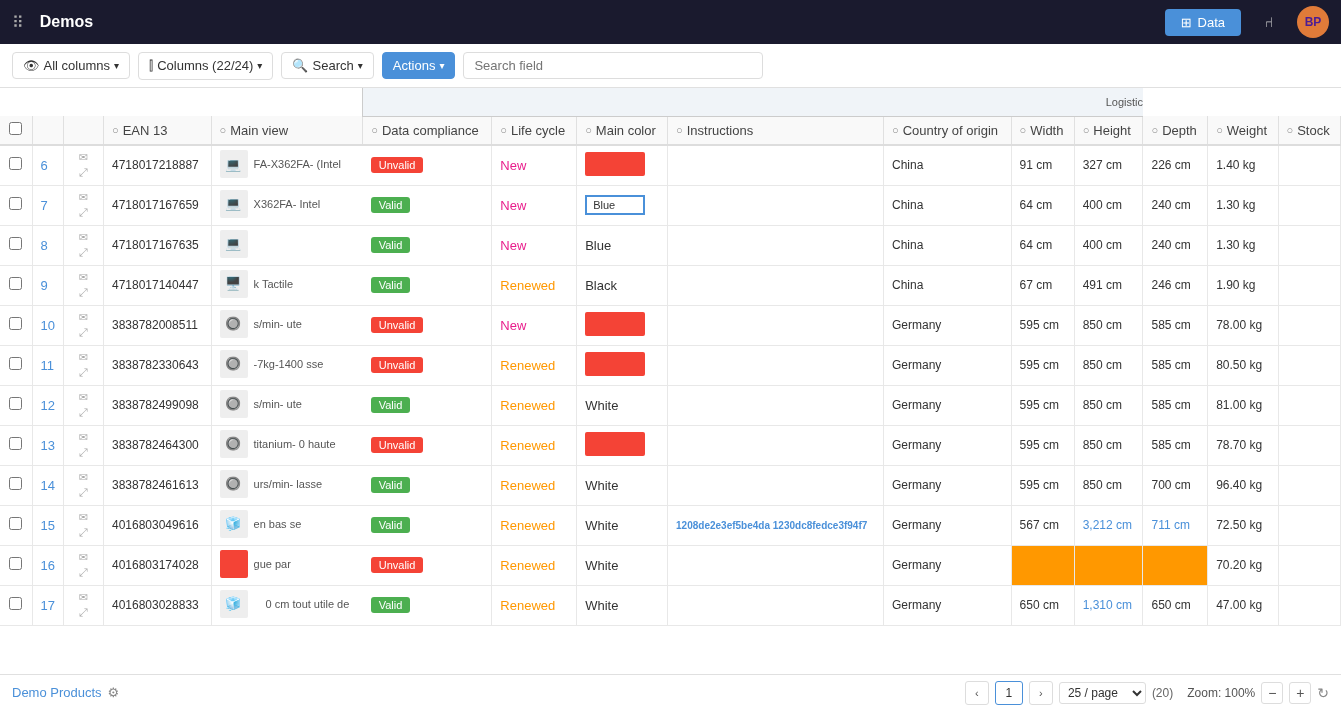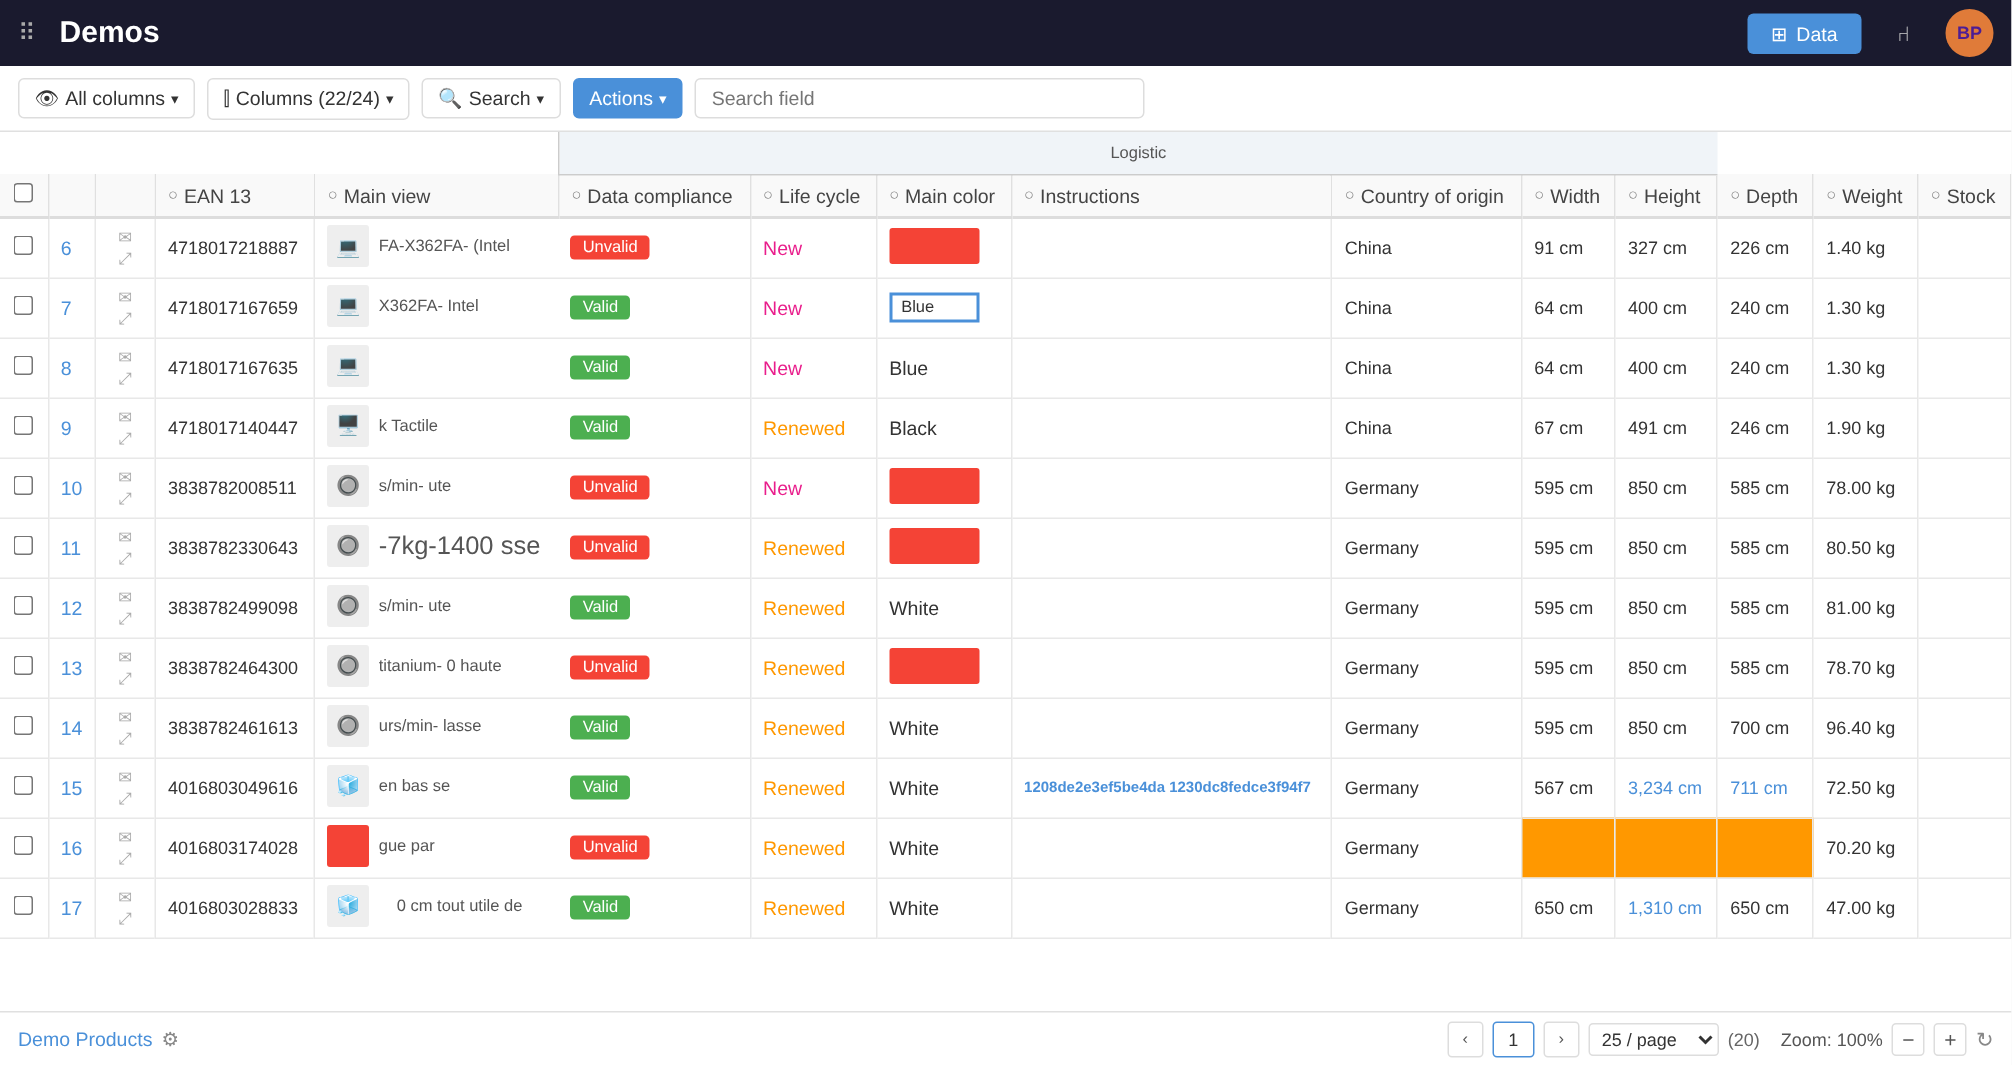--- a/index.html
+++ b/index.html
@@ -10,21 +10,21 @@
       background: #1a1a2e;
       color: #fff;
       display: flex;
       align-items: center;
       height: 44px;
       padding: 0 12px;
       gap: 12px;
       flex-shrink: 0;
     }
     .top-nav .app-grid-icon { color: #aaa; font-size: 16px; margin-right: 4px; }
-    .top-nav .app-title { font-size: 20px; font-weight: 600; color: #fff; flex: 1; }
+    .top-nav .app-title { font-size: 16px; font-weight: 600; color: #fff; flex: 1; }
     .top-nav .data-tab {
       background: #4a90d9;
       color: #fff;
       padding: 6px 16px;
       border-radius: 4px;
       display: flex;
       align-items: center;
       gap: 6px;
       font-weight: 500;
     }
@@ -228,21 +228,21 @@
   </button>
   <input class="search-field" type="text" placeholder="Search field" style="">
 </div>
 
 <div class="table-container">
   <table>
     <thead>
       <tr>
 
         <th colspan="5" style="background:#fff; border:none;"></th>
-        <th colspan="7" style="background:#f0f4f8; border-bottom:1px solid #ccc; border-left:1px solid #ccc; text-align:center; font-size:11px; color:#555; font-weight:500;">Logistic</th>
+        <th colspan="7" style="background:#f0f4f8; border-bottom:1px solid #ccc; border-left:1px solid #ccc; text-align:right; font-size:11px; color:#555; font-weight:500;">Logistic</th>
         <th colspan="5" style="background:#fff; border:none;"></th>
       </tr>
       <tr>
         <th style="width:32px;">
           <input type="checkbox" style="">
         </th>
         <th style="width:30px;"></th>
         <th style="width:40px;"></th>
         <th>
           <div class="col-header-content">
@@ -449,21 +449,21 @@
           <td><span class="row-num">11</span></td>
           <td>
     <div class="row-actions">
       <span class="row-icon">✉</span>
       <span class="row-icon">⤢</span>
     </div>
   </td>
           <td>3838782330643</td>
           <td style="display:flex;align-items:center;gap:6px;border:none;">
             <span class="thumb">🔘</span>
-            <span style="font-size:17px;color:#555;">-7kg-1400 sse</span>
+            <span style="font-size:11px;color:#555;">-7kg-1400 sse</span>
           </td>
           <td><span class="status-badge status-unvalid">Unvalid</span></td>
           <td><span class="lifecycle-renewed">Renewed</span></td>
           <td><span class="color-swatch color-red"></span></td>
           <td></td>
           <td>Germany</td>
           <td style="">595 cm</td>
           <td style="">850 cm</td>
           <td style="">585 cm</td>
           <td>80.50 kg</td>
@@ -558,21 +558,21 @@
             <span class="thumb">🧊</span>
             <span style="font-size:11px;color:#555;">en bas se</span>
           </td>
           <td><span class="status-badge status-valid">Valid</span></td>
           <td><span class="lifecycle-renewed">Renewed</span></td>
           <td><span>White</span></td>
           <td><span class="link-text" style="font-size:10px;line-height:1.4;font-weight:bold;">1208de2e3ef5be4da
 1230dc8fedce3f94f7</span></td>
           <td>Germany</td>
           <td style="">567 cm</td>
-          <td style="color:#4a90d9;">3,234 cm</td>
+          <td style="color:#4a90d9;">3,212 cm</td>
           <td style="color:#4a90d9;">711 cm</td>
           <td>72.50 kg</td>
           <td></td>
         </tr>
         <tr>
           <td class="cb-cell"><input type="checkbox" style=""></td>
           <td><span class="row-num">16</span></td>
           <td>
     <div class="row-actions">
       <span class="row-icon">✉</span>

